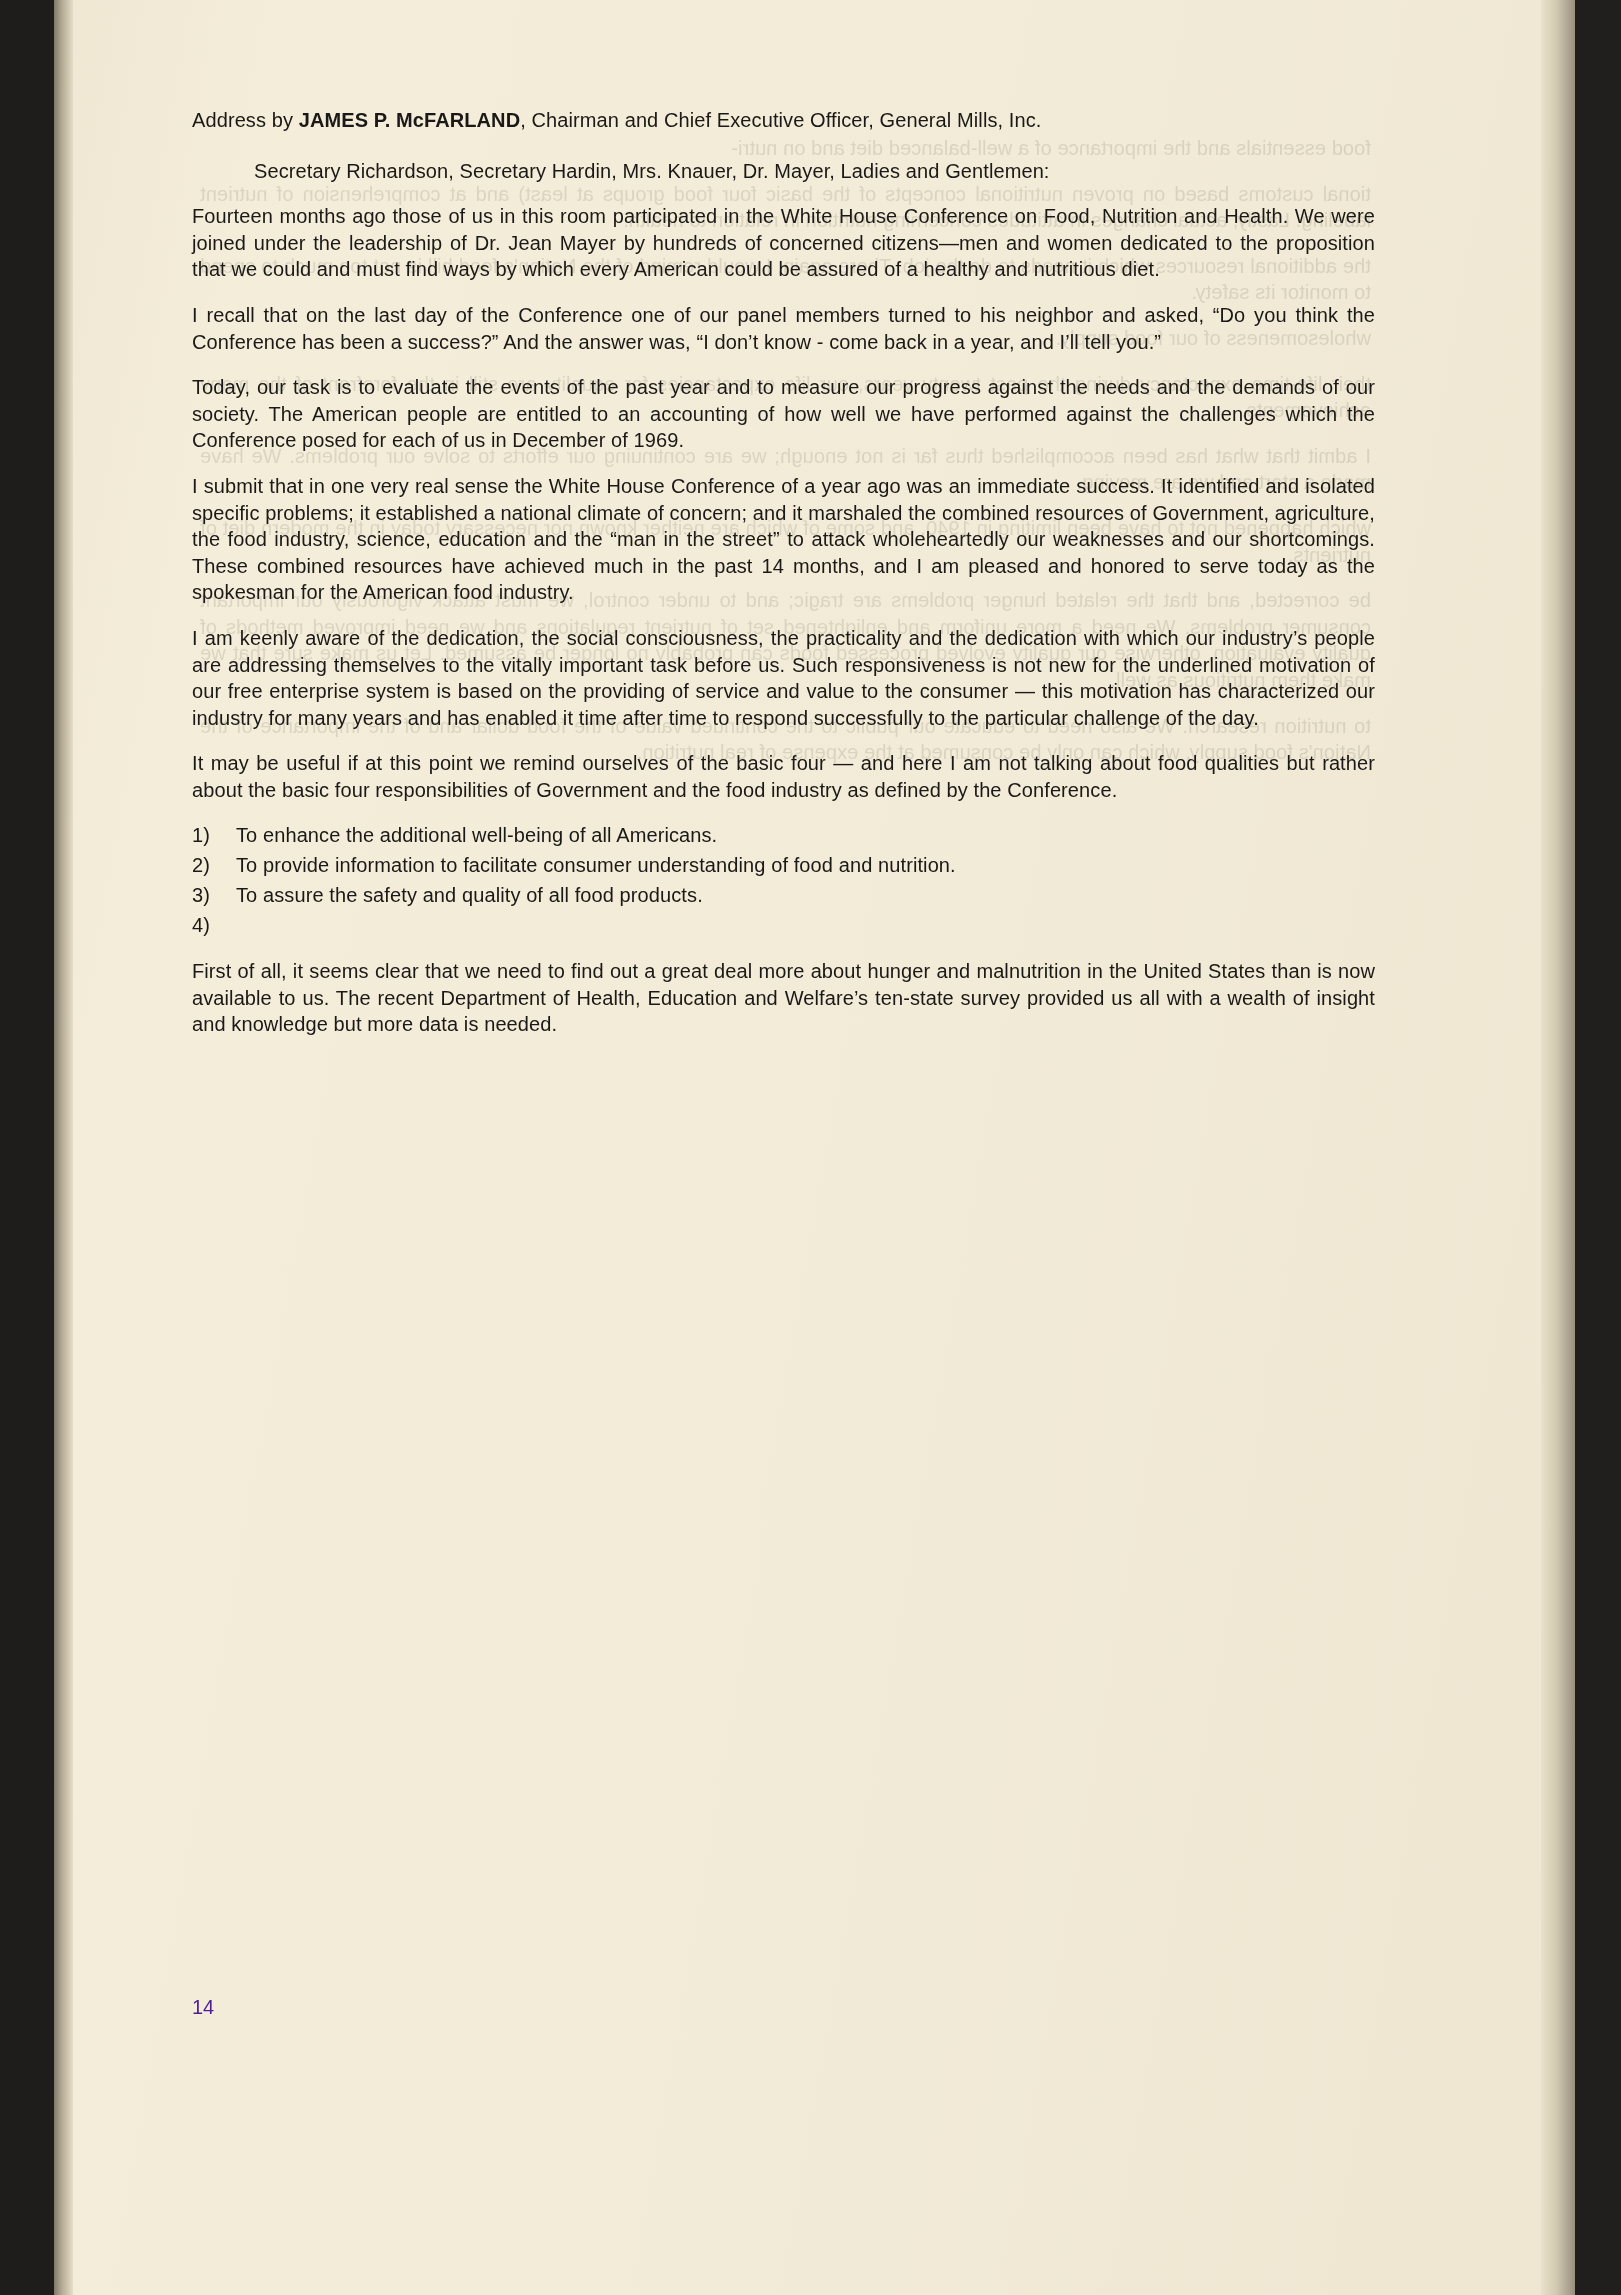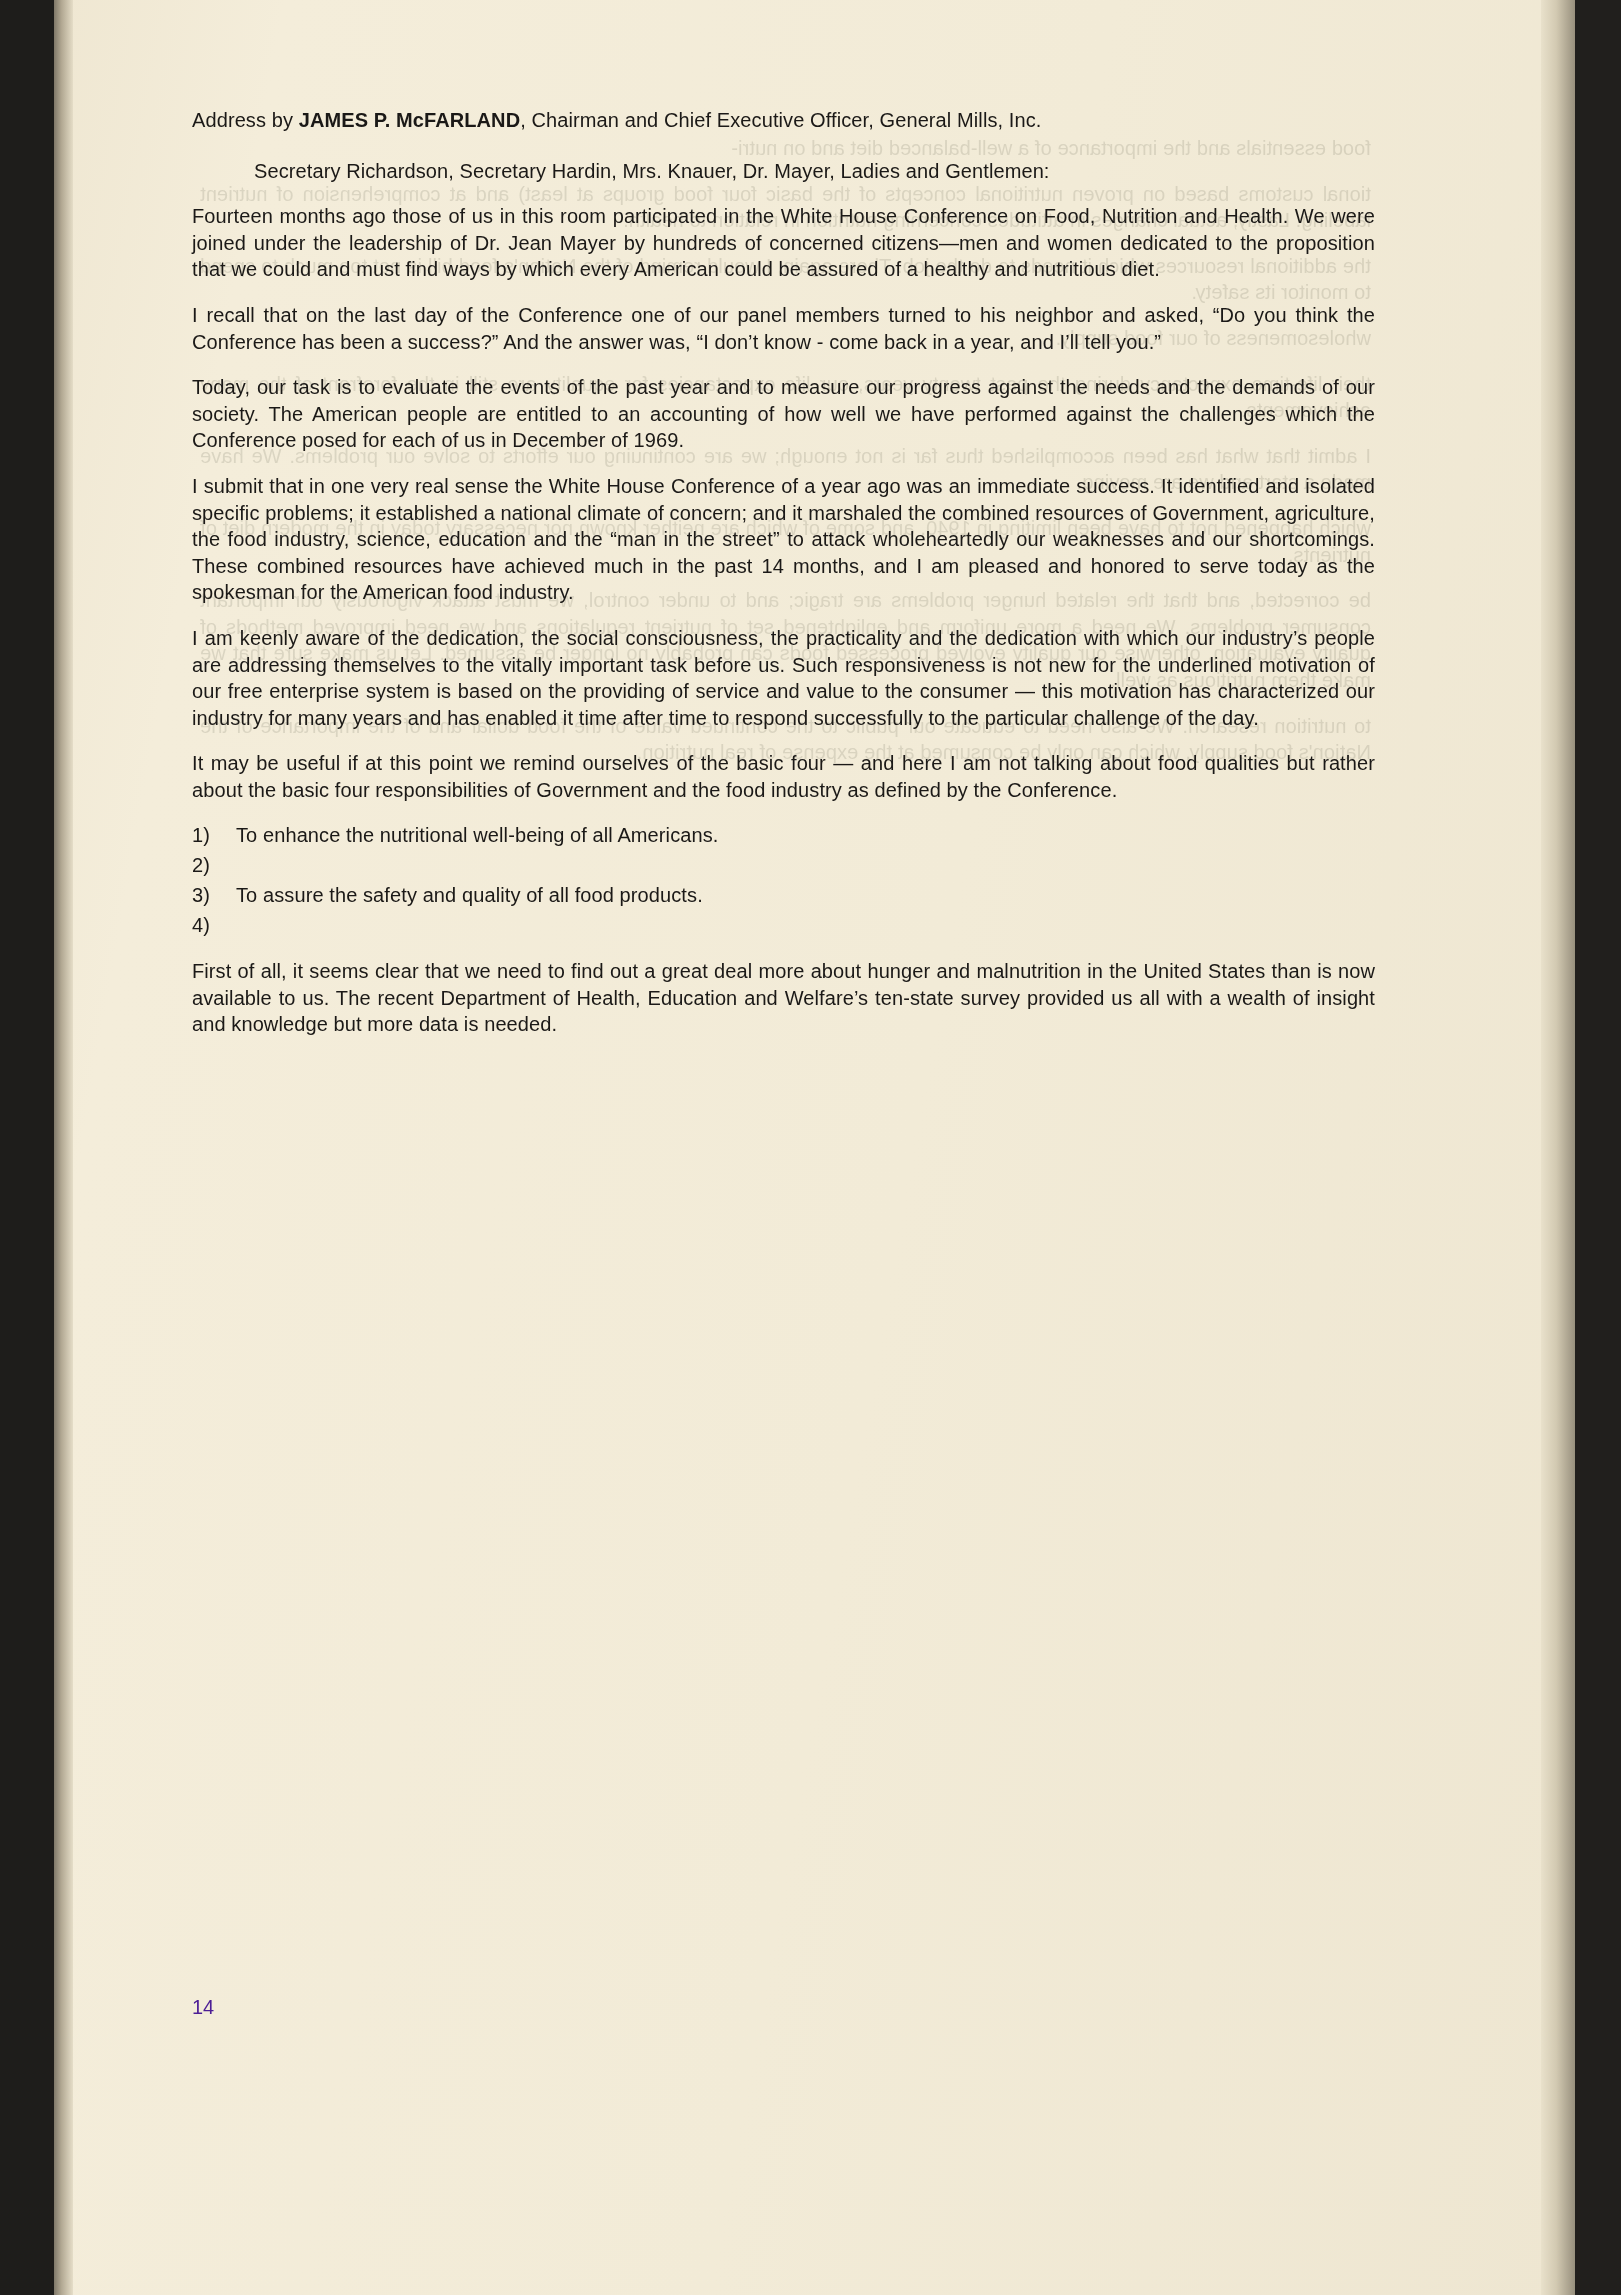--- a/index.html
+++ b/index.html
@@ -159,24 +159,25 @@
       <p>Fourteen months ago those of us in this room participated in the White House Conference on Food, Nutrition and Health. We were joined under the leadership of Dr. Jean Mayer by hundreds of concerned citizens—men and women dedicated to the proposition that we could and must find ways by which every American could be assured of a healthy and nutritious diet.</p>
       <p>I recall that on the last day of the Conference one of our panel members turned to his neighbor and asked, “Do you think the Conference has been a success?” And the answer was, “I don’t know - come back in a year, and I’ll tell you.”</p>
       <p>Today, our task is to evaluate the events of the past year and to measure our progress against the needs and the demands of our society. The American people are entitled to an accounting of how well we have performed against the challenges which the Conference posed for each of us in December of 1969.</p>
       <p>I submit that in one very real sense the White House Conference of a year ago was an immediate success. It identified and isolated specific problems; it established a national climate of concern; and it marshaled the combined resources of Government, agriculture, the food industry, science, education and the “man in the street” to attack wholeheartedly our weaknesses and our shortcomings. These combined resources have achieved much in the past 14 months, and I am pleased and honored to serve today as the spokesman for the American food industry.</p>
       <p>I am keenly aware of the dedication, the social consciousness, the practicality and the dedication with which our industry’s people are addressing themselves to the vitally important task before us. Such responsiveness is not new for the underlined motivation of our free enterprise system is based on the providing of service and value to the consumer — this motivation has characterized our industry for many years and has enabled it time after time to respond successfully to the particular challenge of the day.</p>
       <p>It may be useful if at this point we remind ourselves of the basic four — and here I am not talking about food qualities but rather about the basic four responsibilities of Government and the food industry as defined by the Conference.</p>
 
       <ul class="list">
         <li>
             <span class="num">1)</span>
-            <span>To enhance the nutritional well-being of all Americans.</span>
+            <span>To enhance the additional well-being of all Americans.</span>
           </li>
         <li>
             <span class="num">2)</span>
+            <span>To provide information to facilitate consumer understanding of food and nutrition.</span>
           </li>
         <li>
             <span class="num">3)</span>
             <span>To assure the safety and quality of all food products.</span>
           </li>
         <li>
             <span class="num">4)</span>
           </li>
       </ul>
 

